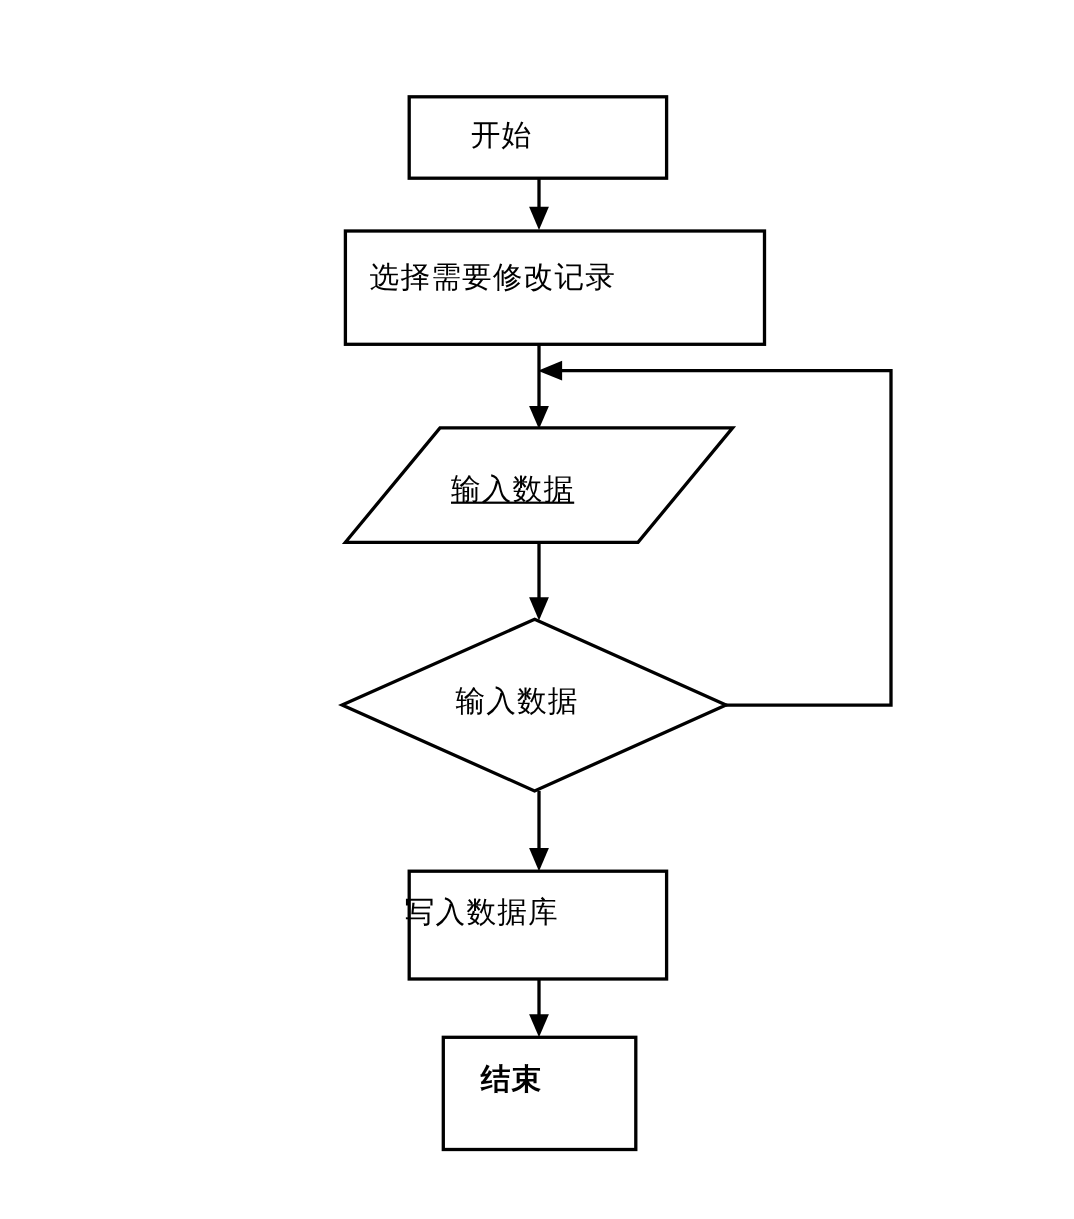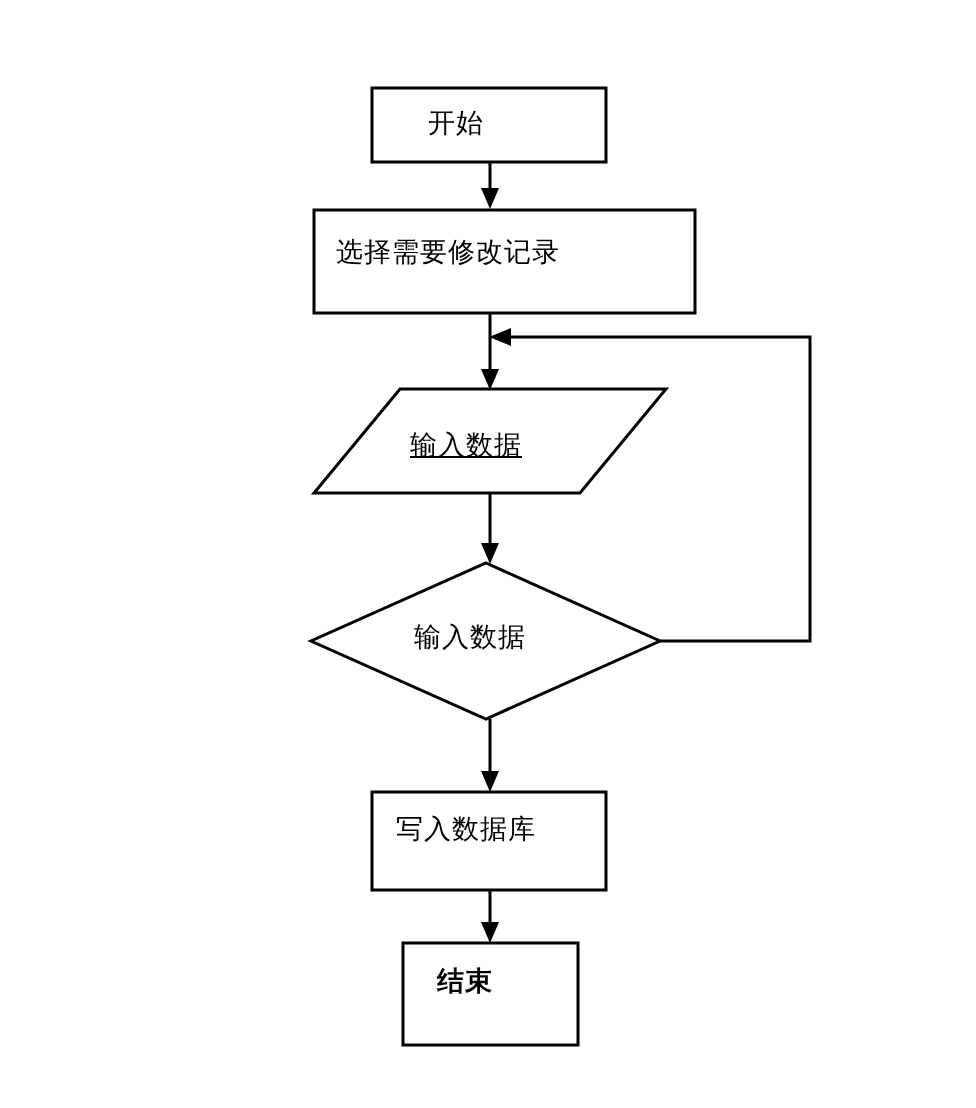--- a/index.html
+++ b/index.html
@@ -101,17 +101,17 @@
   </svg>
 
   <div class="node-label" style="left:428px; top:110px;">开始</div>
 
   <div class="node-label" style="left:336px; top:239px;">选择需要修改记录</div>
 
   <div class="node-label" style="left:410px; top:432px;text-decoration:underline;">输入数据</div>
 
   <div class="node-label" style="left:414px; top:624px;">输入数据</div>
 
-  <div class="node-label" style="left:396px; top:816px;">写入数据库</div>
+  <div class="node-label" style="left:368px; top:816px;">写入数据库</div>
 
   <div class="node-label" style="left:437px; top:968px;font-weight:bold;">结束</div>
 
 </div>
 
 </body></html>

